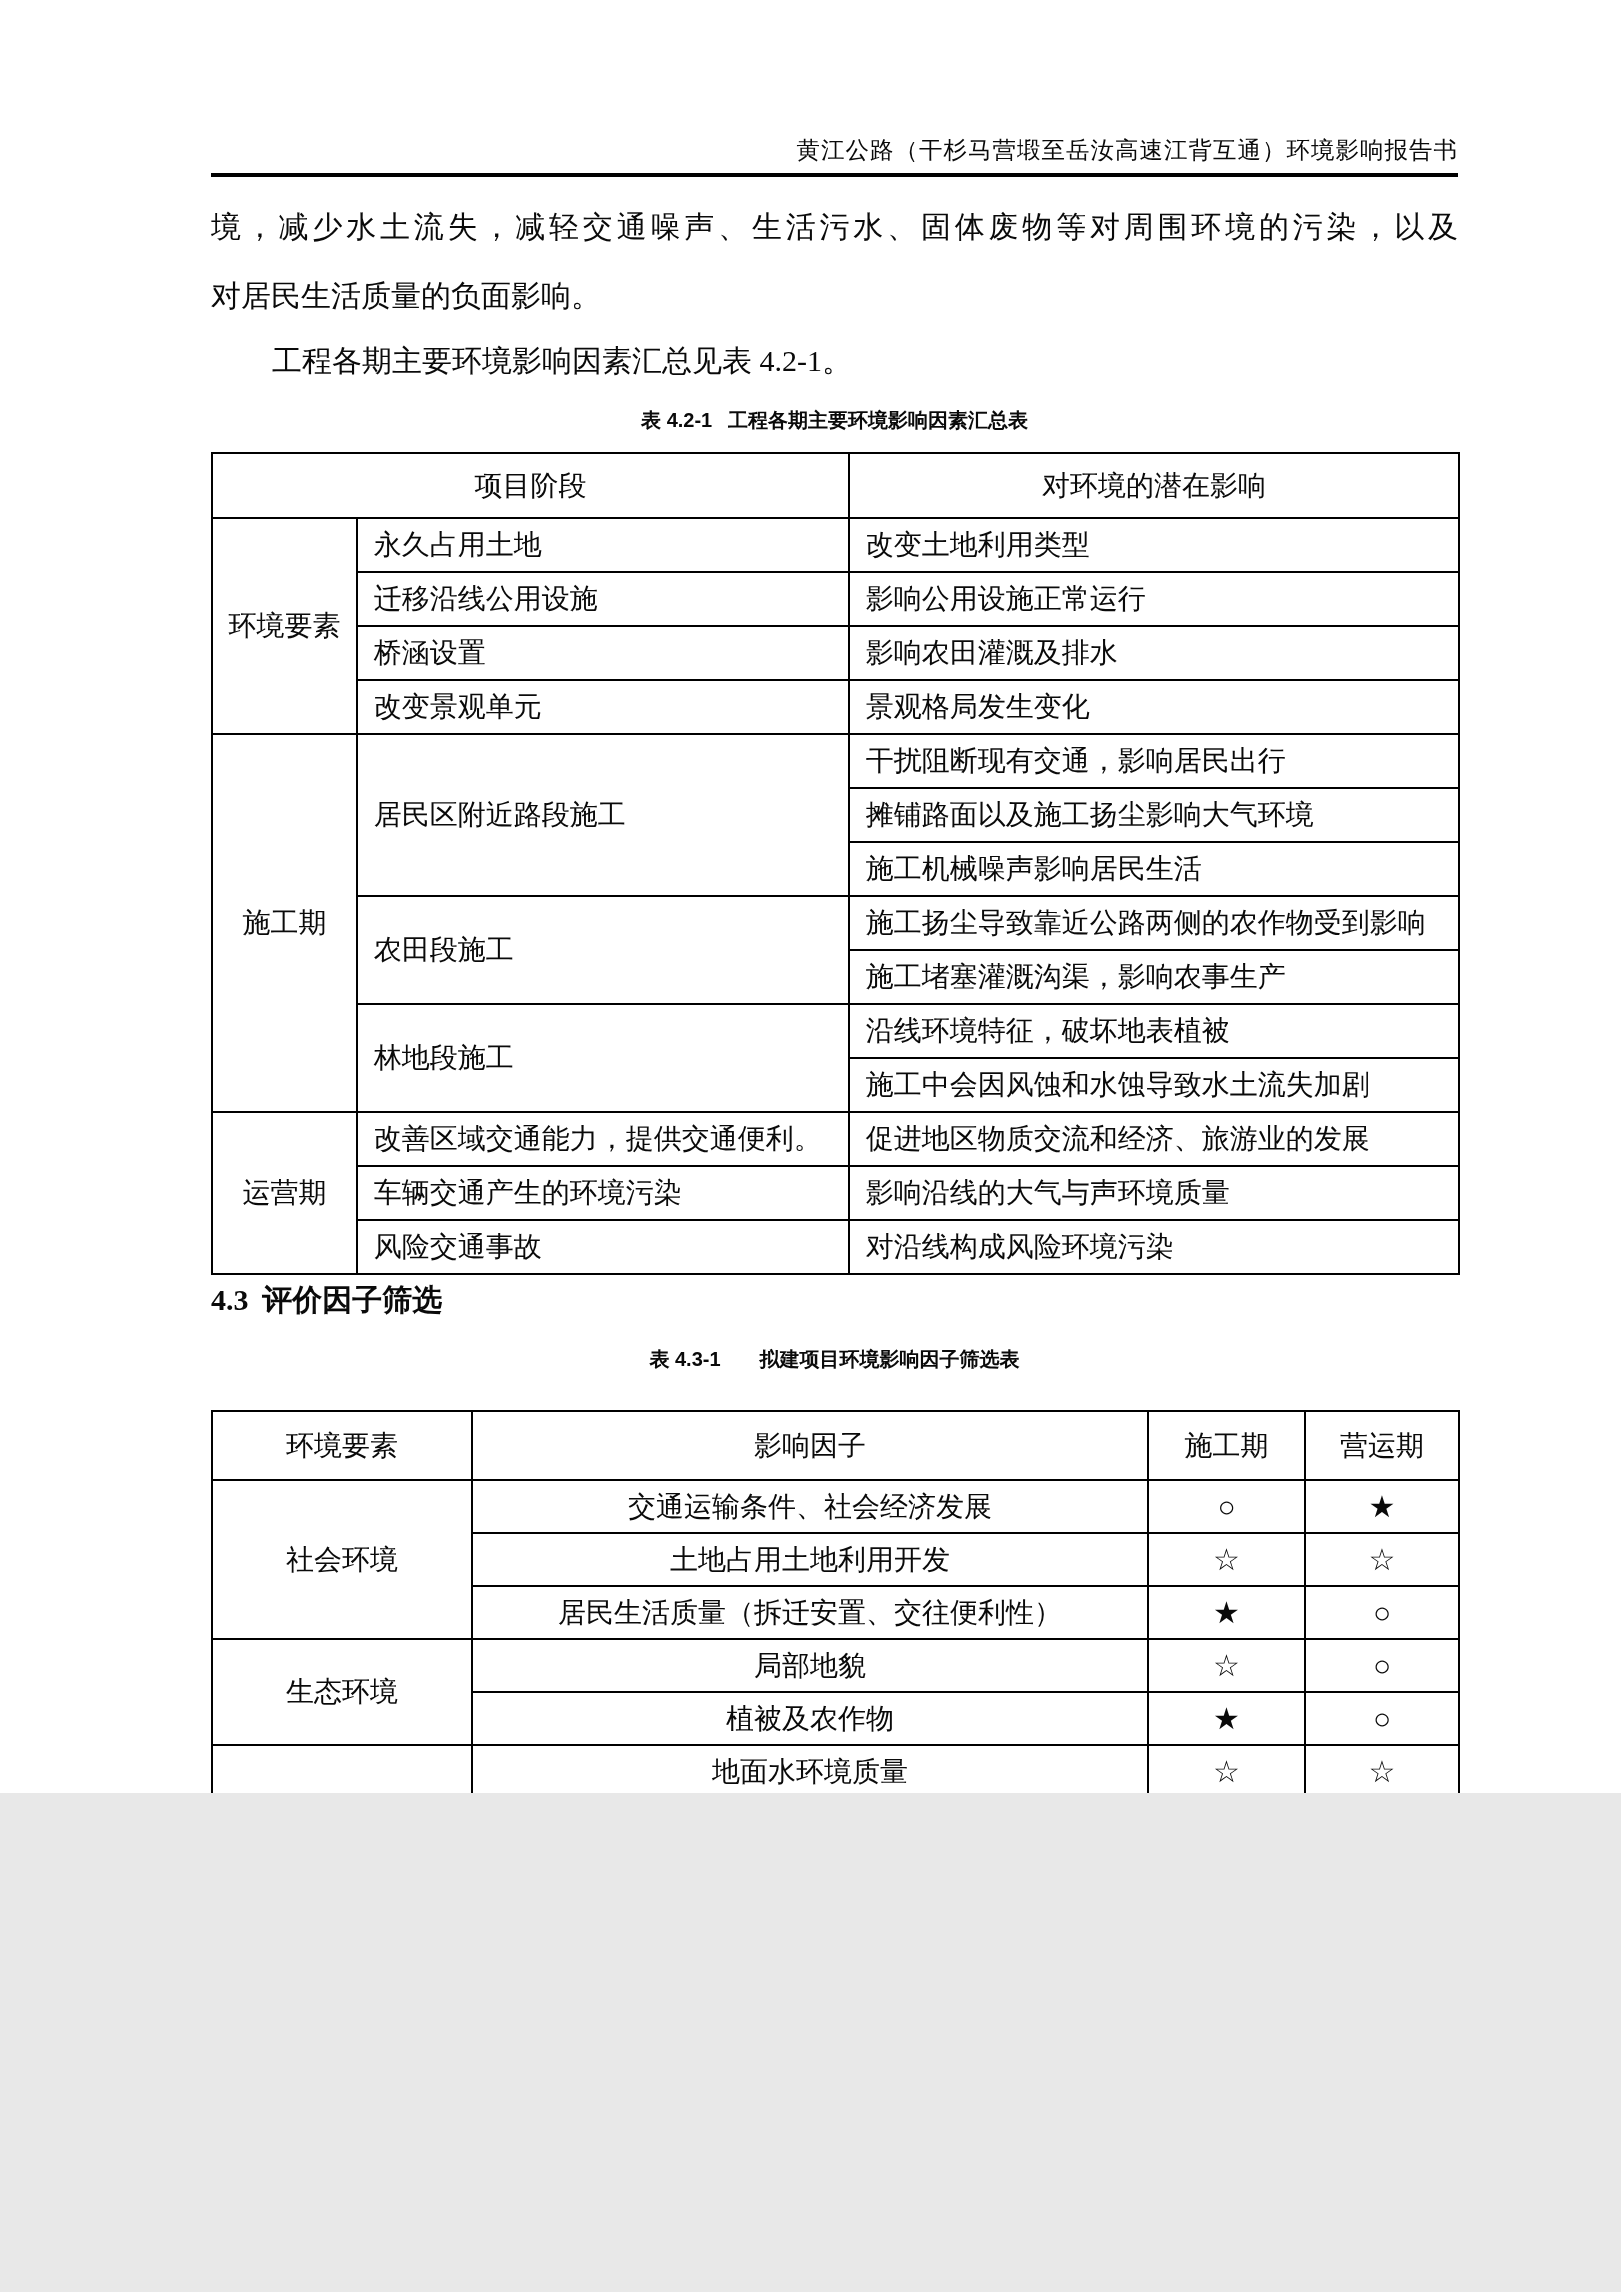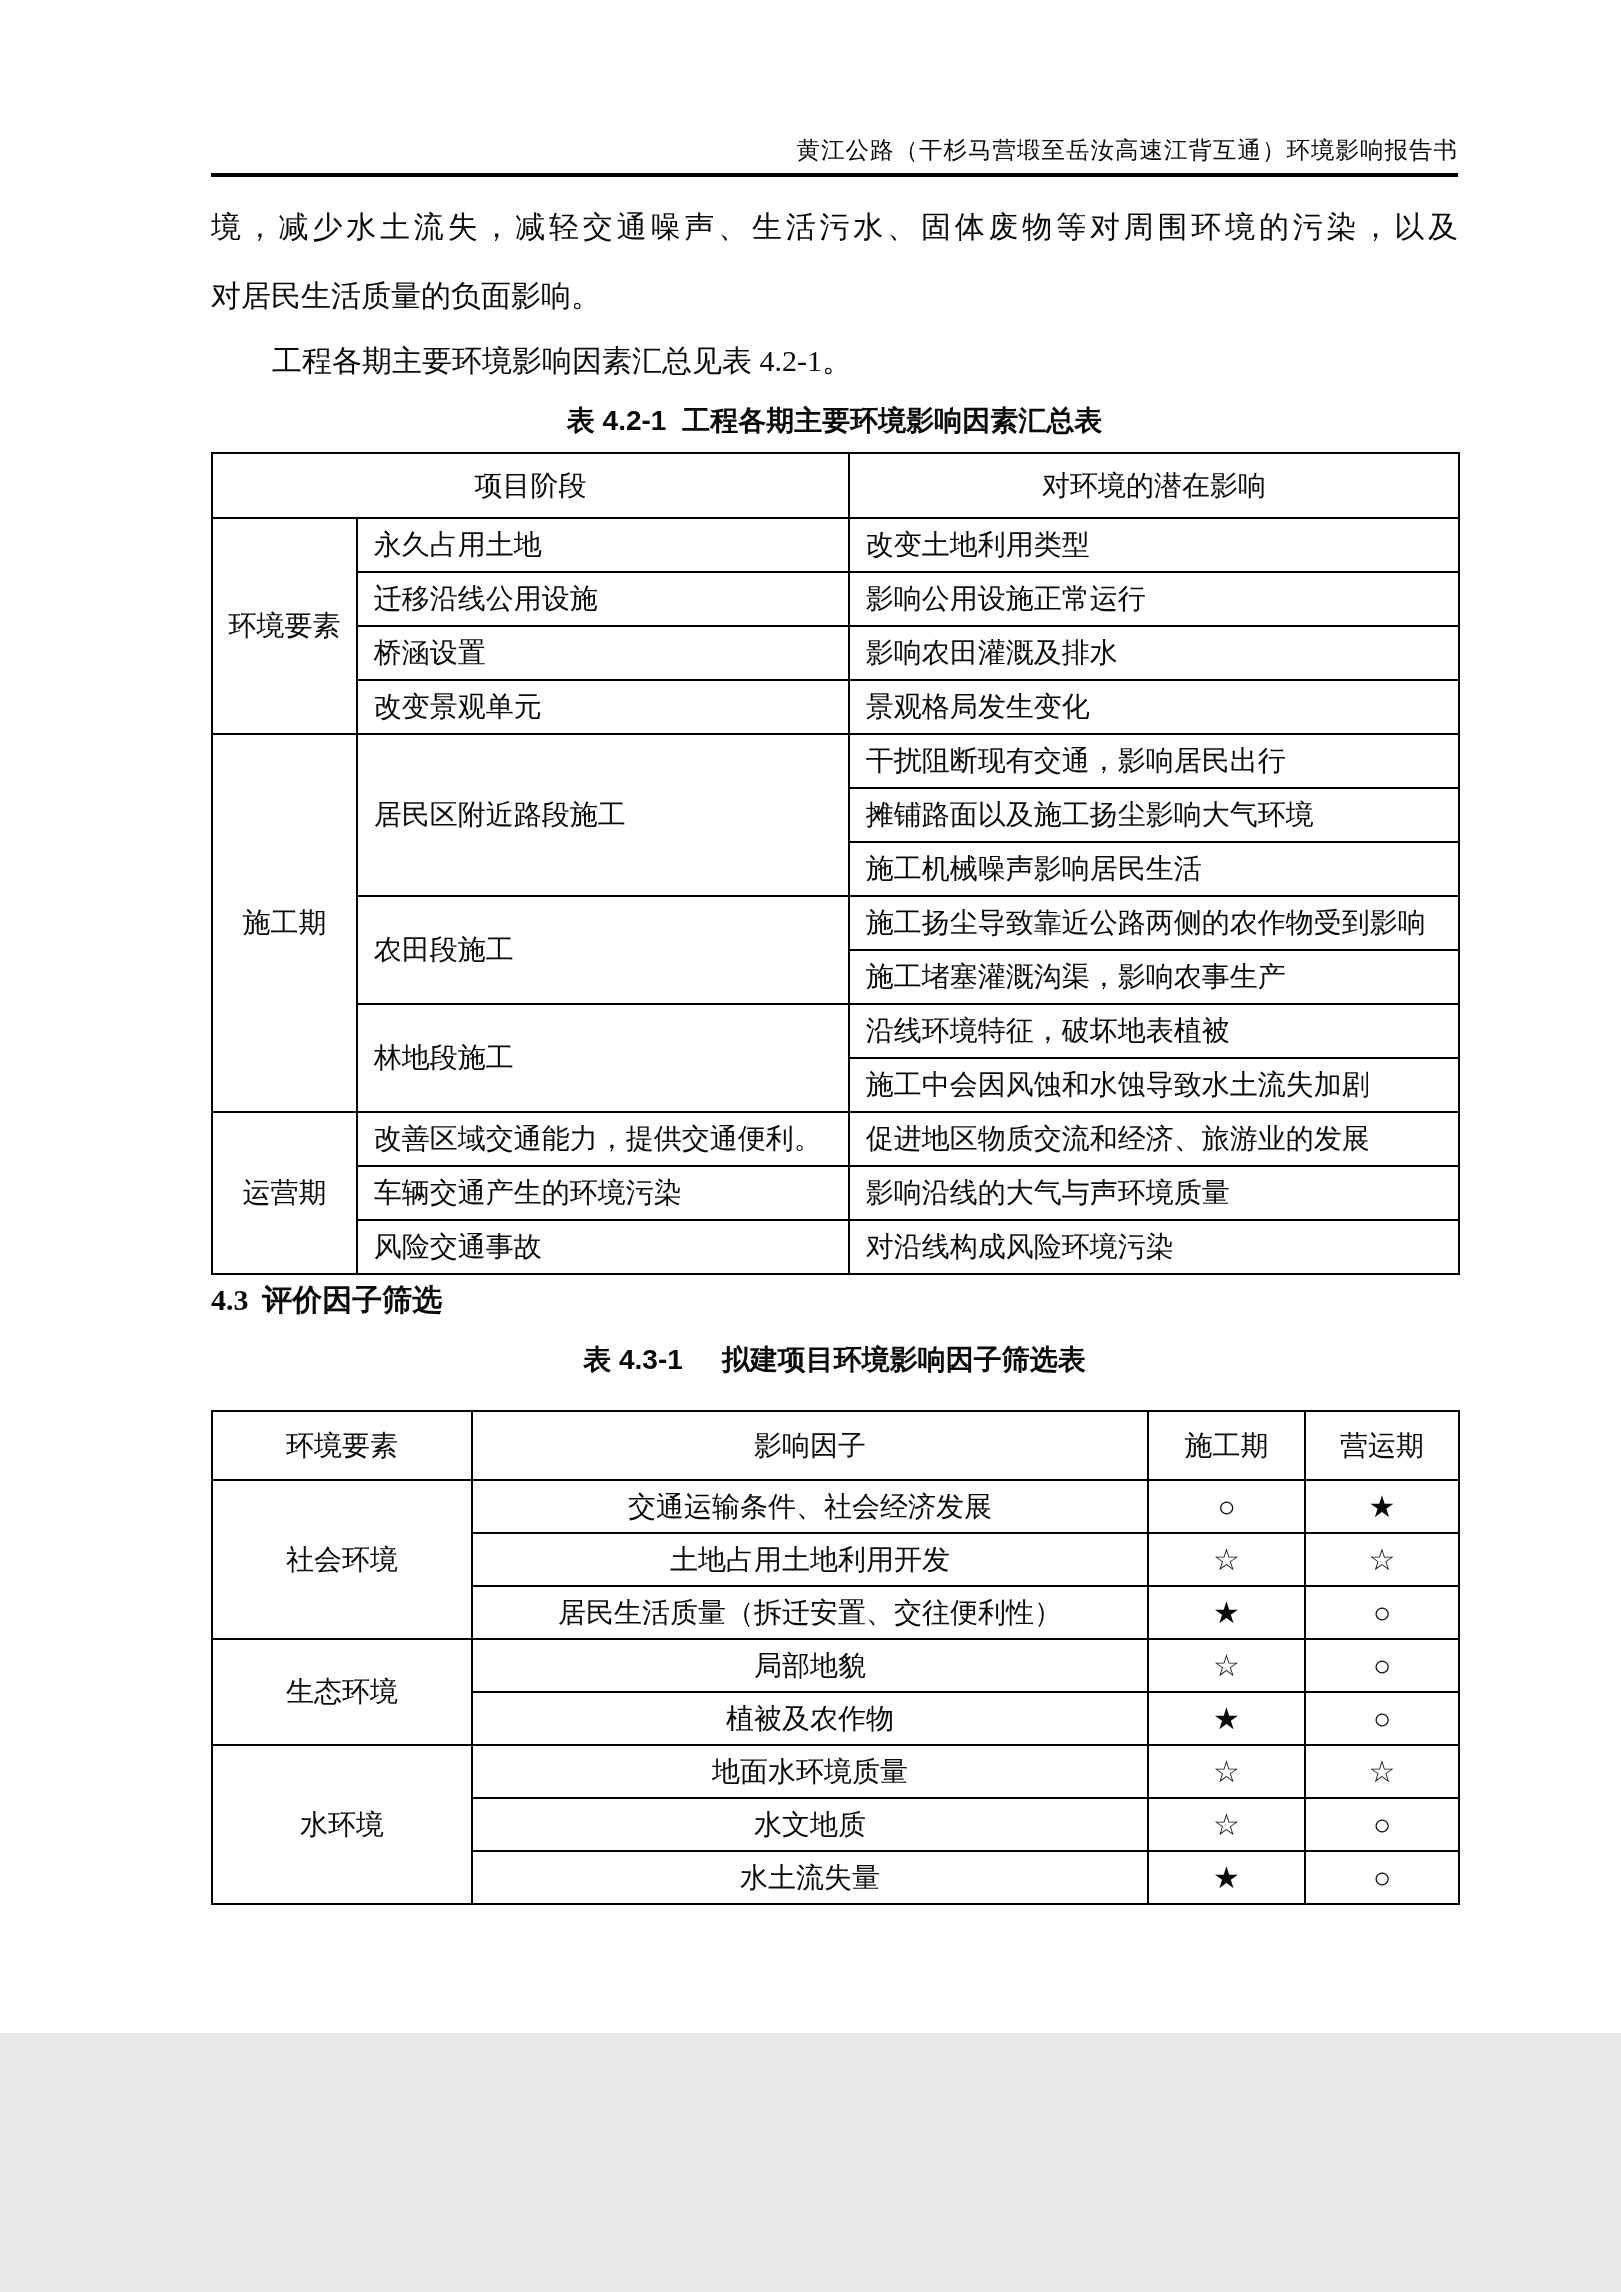--- a/index.html
+++ b/index.html
@@ -1,20 +1,20 @@
 <!DOCTYPE html>
 <html><head>
 <meta charset="utf-8">
 <style>
   * { margin: 0; padding: 0; box-sizing: border-box; }
   html, body { background: #e8e8e8; }
   .page {
     position: relative;
     width: 1621px;
-    height: 2033px;
+    height: 1793px;
     margin: 0 auto;
     background: #ffffff;
     color: #0a0a0a;
     font-family: "Liberation Serif", "DejaVu Serif", serif;
     overflow: hidden;
   }
   .content {
     position: absolute;
     left: 211px;
     width: 1247px;
@@ -35,21 +35,21 @@
   .p1 { margin-top: 15.7px; }
   .line-full { text-align: justify; text-align-last: justify; }
   .line-rest { text-align: left; }
   .p2 { line-height: 61px; text-indent: 61px; }
   .p3 { margin-top: 13.7px; }
   .p3 .line-full { text-indent: 61px; }
   
   .tbl-title {
     font-family: "Liberation Sans", "DejaVu Sans", sans-serif;
     font-weight: bold;
-    font-size: 28px;
+    font-size: 20px;
     line-height: 47px;
     text-align: center;
     margin-top: 5.9px;
   }
   .tbl-title .gap1 { margin-left: 15.7px; }
   .tbl-title .gap2 { margin-left: 39px; }
   .sec-heading {
     font-family: "Liberation Sans", "DejaVu Sans", sans-serif;
     font-weight: bold;
     font-size: 30px;

